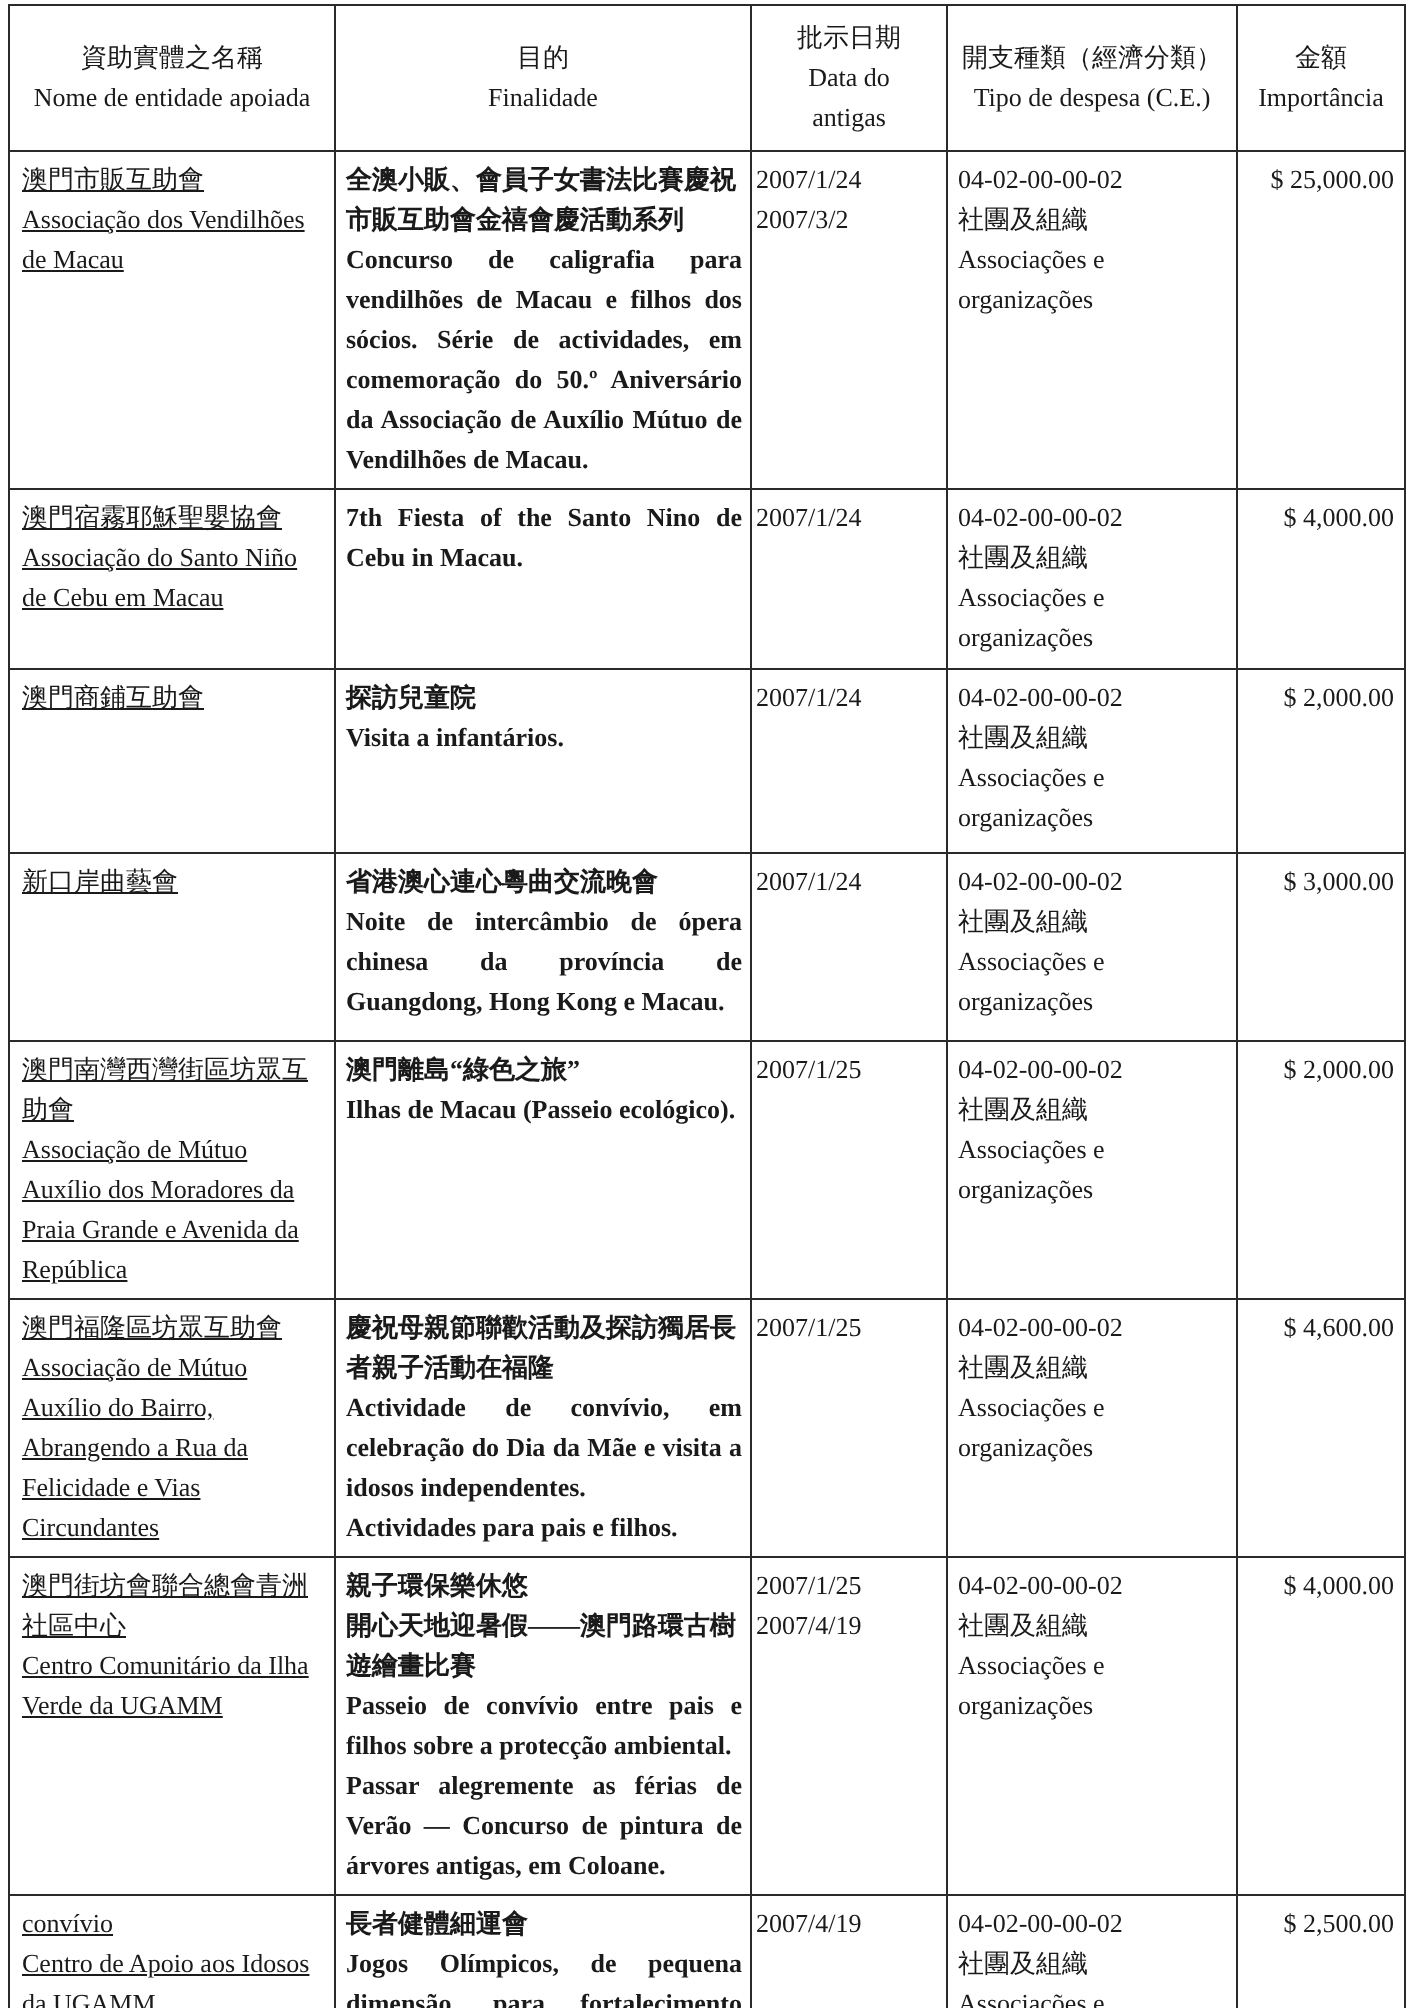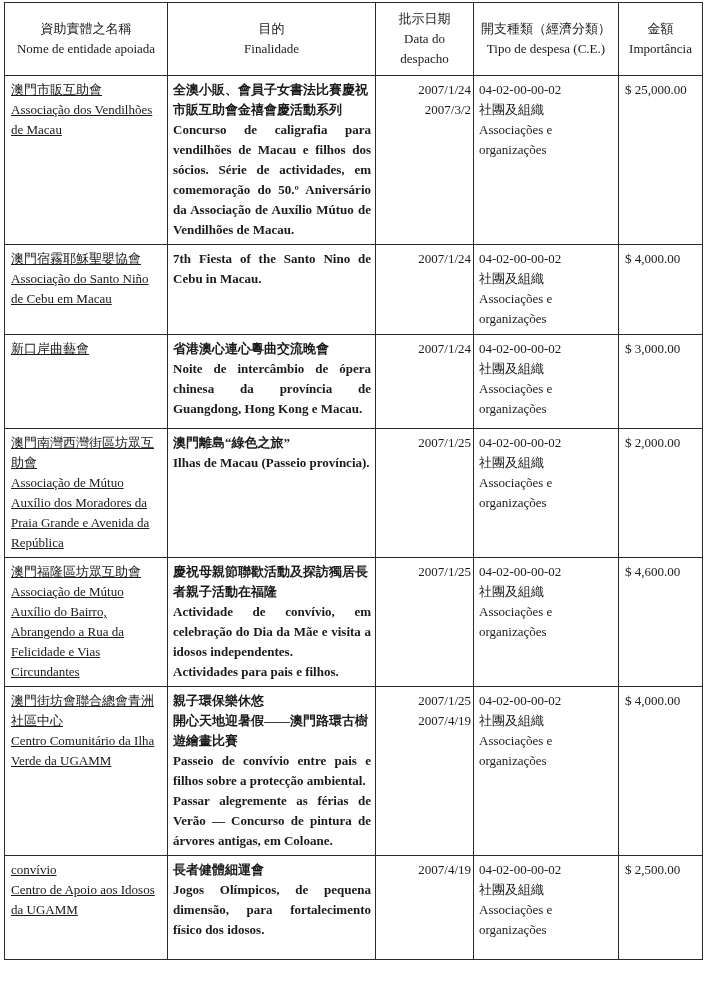--- a/index.html
+++ b/index.html
@@ -26,23 +26,23 @@
   }
   thead th {
     vertical-align: middle;
     text-align: center;
     padding: 6px 2px;
     height: 62px;
   }
   td.c1 { padding-right: 3px; text-decoration: underline; }
   td.c2 { padding-left: 5px; padding-right: 4px; font-weight: bold; }
   td.c2 .pt-par { text-align: justify; }
-  td.c3 { text-align: right; padding-left: 2px; padding-right: 2px; }
+  td.c3 { text-align: left; padding-left: 2px; padding-right: 2px; }
   td.c4 { padding-left: 5px; }
-  td.c5 { text-align: left; padding-right: 5px; }
+  td.c5 { text-align: right; padding-right: 5px; }
   tr.r0 { height: 167px; }
   tr.r1 { height: 90px; }
   tr.r2 { height: 92px; }
   tr.r3 { height: 94px; }
   tr.r4 { height: 107px; }
   tr.r5 { height: 125px; }
   tr.r6 { height: 156px; }
   tr.r7 { height: 104px; }
 </style>
 </head>
@@ -63,21 +63,21 @@
         <div>資助實體之名稱</div>
         <div>Nome de entidade apoiada</div>
       </th>
       <th>
         <div>目的</div>
         <div>Finalidade</div>
       </th>
       <th>
         <div>批示日期</div>
         <div>Data do</div>
-        <div>despacho</div>
+        <div>antigas</div>
       </th>
       <th>
         <div>開支種類（經濟分類）</div>
         <div>Tipo de despesa (C.E.)</div>
       </th>
       <th>
         <div>金額</div>
         <div>Importância</div>
       </th>
     </tr>
@@ -121,20 +121,40 @@
       <td class="c4">
         <div>04-02-00-00-02</div>
         <div>社團及組織</div>
         <div>Associações e organizações</div>
       </td>
       <td class="c5">
         <div>$ 4,000.00</div>
       </td>
     </tr>
 
+    <tr class="r2">
+      <td class="c1">
+        <div>澳門商鋪互助會</div>
+      </td>
+      <td class="c2">
+        <div>探訪兒童院</div>
+        <div class="pt-par">Visita a infantários.</div>
+      </td>
+      <td class="c3">
+        <div>2007/1/24</div>
+      </td>
+      <td class="c4">
+        <div>04-02-00-00-02</div>
+        <div>社團及組織</div>
+        <div>Associações e organizações</div>
+      </td>
+      <td class="c5">
+        <div>$ 2,000.00</div>
+      </td>
+    </tr>
 
     <tr class="r3">
       <td class="c1">
         <div>新口岸曲藝會</div>
       </td>
       <td class="c2">
         <div>省港澳心連心粵曲交流晚會</div>
         <div class="pt-par">Noite de intercâmbio de ópera chinesa da província de Guangdong, Hong Kong e Macau.</div>
       </td>
       <td class="c3">
@@ -150,21 +170,21 @@
       </td>
     </tr>
 
     <tr class="r4">
       <td class="c1">
         <div>澳門南灣西灣街區坊眾互助會</div>
         <div class="pt-par">Associação de Mútuo Auxílio dos Moradores da Praia Grande e Avenida da República</div>
       </td>
       <td class="c2">
         <div>澳門離島“綠色之旅”</div>
-        <div class="pt-par">Ilhas de Macau (Passeio província).</div>
+        <div class="pt-par">Ilhas de Macau (Passeio ecológico).</div>
       </td>
       <td class="c3">
         <div>2007/1/25</div>
       </td>
       <td class="c4">
         <div>04-02-00-00-02</div>
         <div>社團及組織</div>
         <div>Associações e organizações</div>
       </td>
       <td class="c5">

